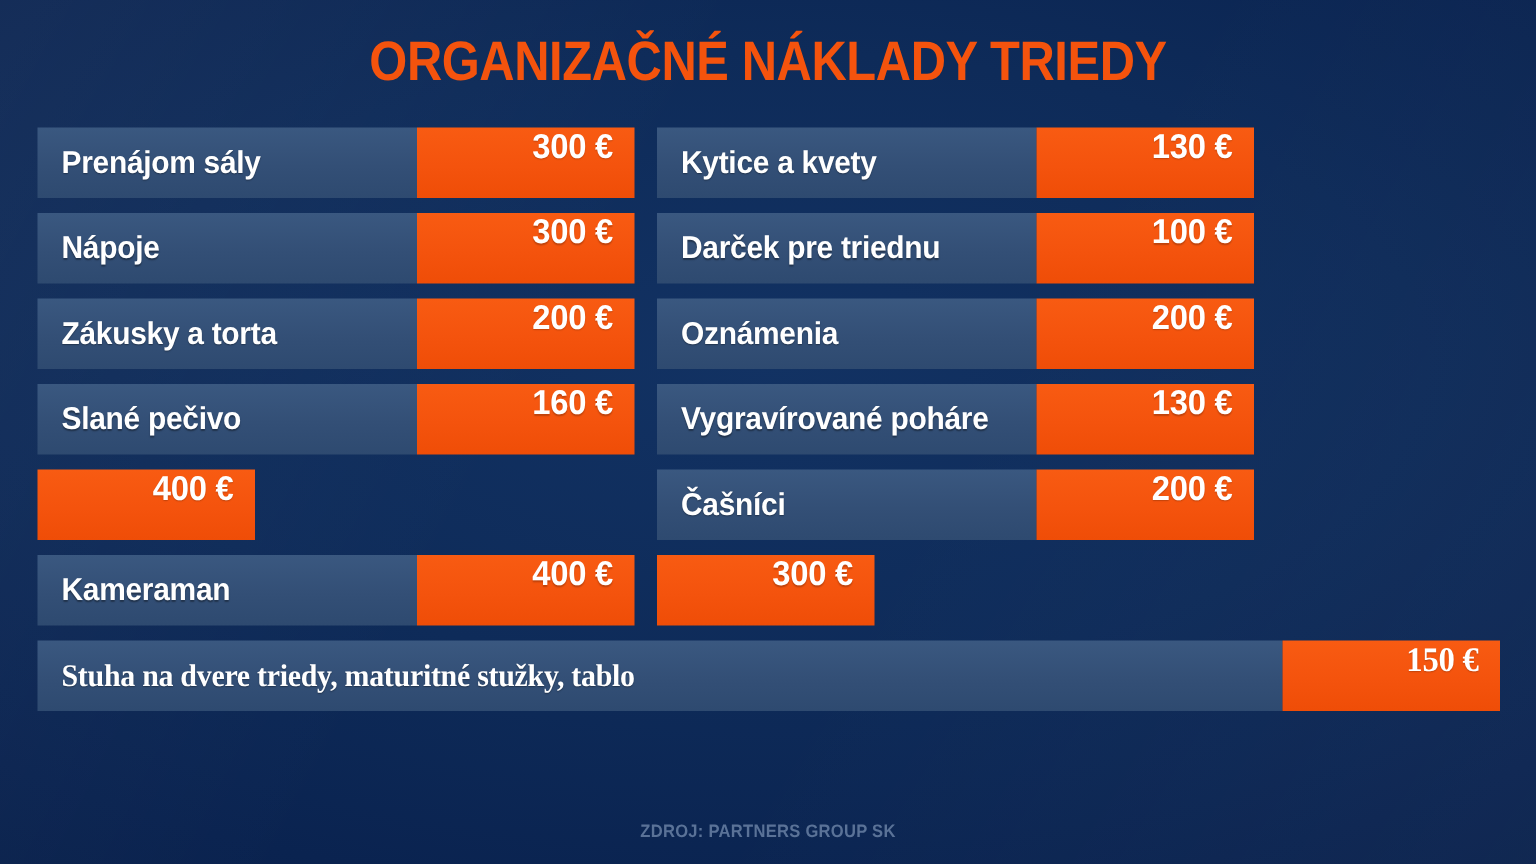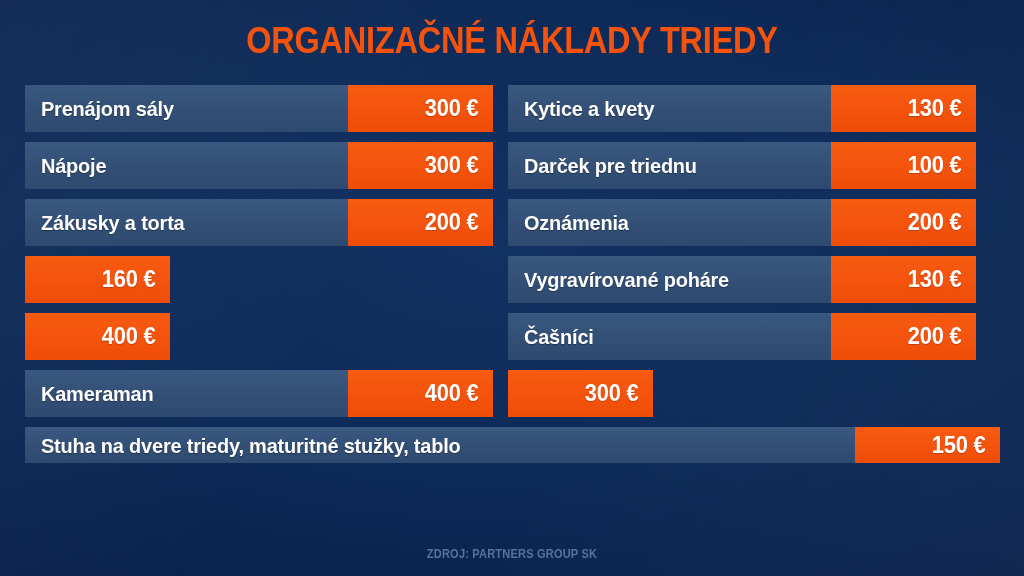--- a/index.html
+++ b/index.html
@@ -61,21 +61,21 @@
   .row {
     display: flex;
     align-items: stretch;
     height: 47px;
     margin-bottom: 10px;
   }
 
   .col-left, .col-right {
     display: flex;
     align-items: stretch;
-    width: 468px;
+    width: 398px;
   }
   .col-left { margin-right: 15px; }
 
   .label-cell {
     flex: 1 1 auto;
     background: linear-gradient(180deg, #3a5880 0%, #334f76 55%, #2e4a70 100%);
     display: flex;
     align-items: center;
     padding-left: 16px;
     box-sizing: border-box;
@@ -91,43 +91,43 @@
     transform-origin: left center;
     white-space: nowrap;
     text-shadow: 0 1px 1px rgba(0,0,0,0.35);
   }
 
   .price-cell {
     flex: 0 0 145px;
     width: 145px;
     background: linear-gradient(180deg, #f85b12 0%, #f4530d 55%, #ef4d07 100%);
     display: flex;
-    align-items: center;
     justify-content: flex-end;
     padding-right: 14px;
     box-sizing: border-box;
   }
   .price-text {
     color: #ffffff;
     font-size: 23px;
     font-weight: bold;
     line-height: 25px;
     letter-spacing: -0.2px;
     transform: scaleX(0.95);
     transform-origin: right center;
     white-space: nowrap;
     text-shadow: 0 1px 1px rgba(0,0,0,0.22);
   }
 
   
   .row-wide {
     display: flex;
     align-items: stretch;
-    height: 36px;
+    height: 47px;
     width: 975px;
+    font-family: Liberation Serif, serif;
   }
   .row-wide .label-cell { flex: 1 1 auto; }
   .row-wide .price-cell { flex: 0 0 145px; width: 145px; }
 
   
   #source {
     position: absolute;
     left: 0;
     top: 547px;
     width: 1024px;
@@ -202,20 +202,23 @@
             <div class="label-cell">
               <span class="label-text">Oznámenia</span>
             </div>
             <div class="price-cell">
               <span class="price-text">200 €</span>
             </div>
           </div>
         </div>
         <div class="row">
           <div class="col-left">
+            <div class="label-cell">
+              <span class="label-text">Slané pečivo</span>
+            </div>
             <div class="price-cell">
               <span class="price-text">160 €</span>
             </div>
           </div>
           <div class="col-right">
             <div class="label-cell">
               <span class="label-text">Vygravírované poháre</span>
             </div>
             <div class="price-cell">
               <span class="price-text">130 €</span>

